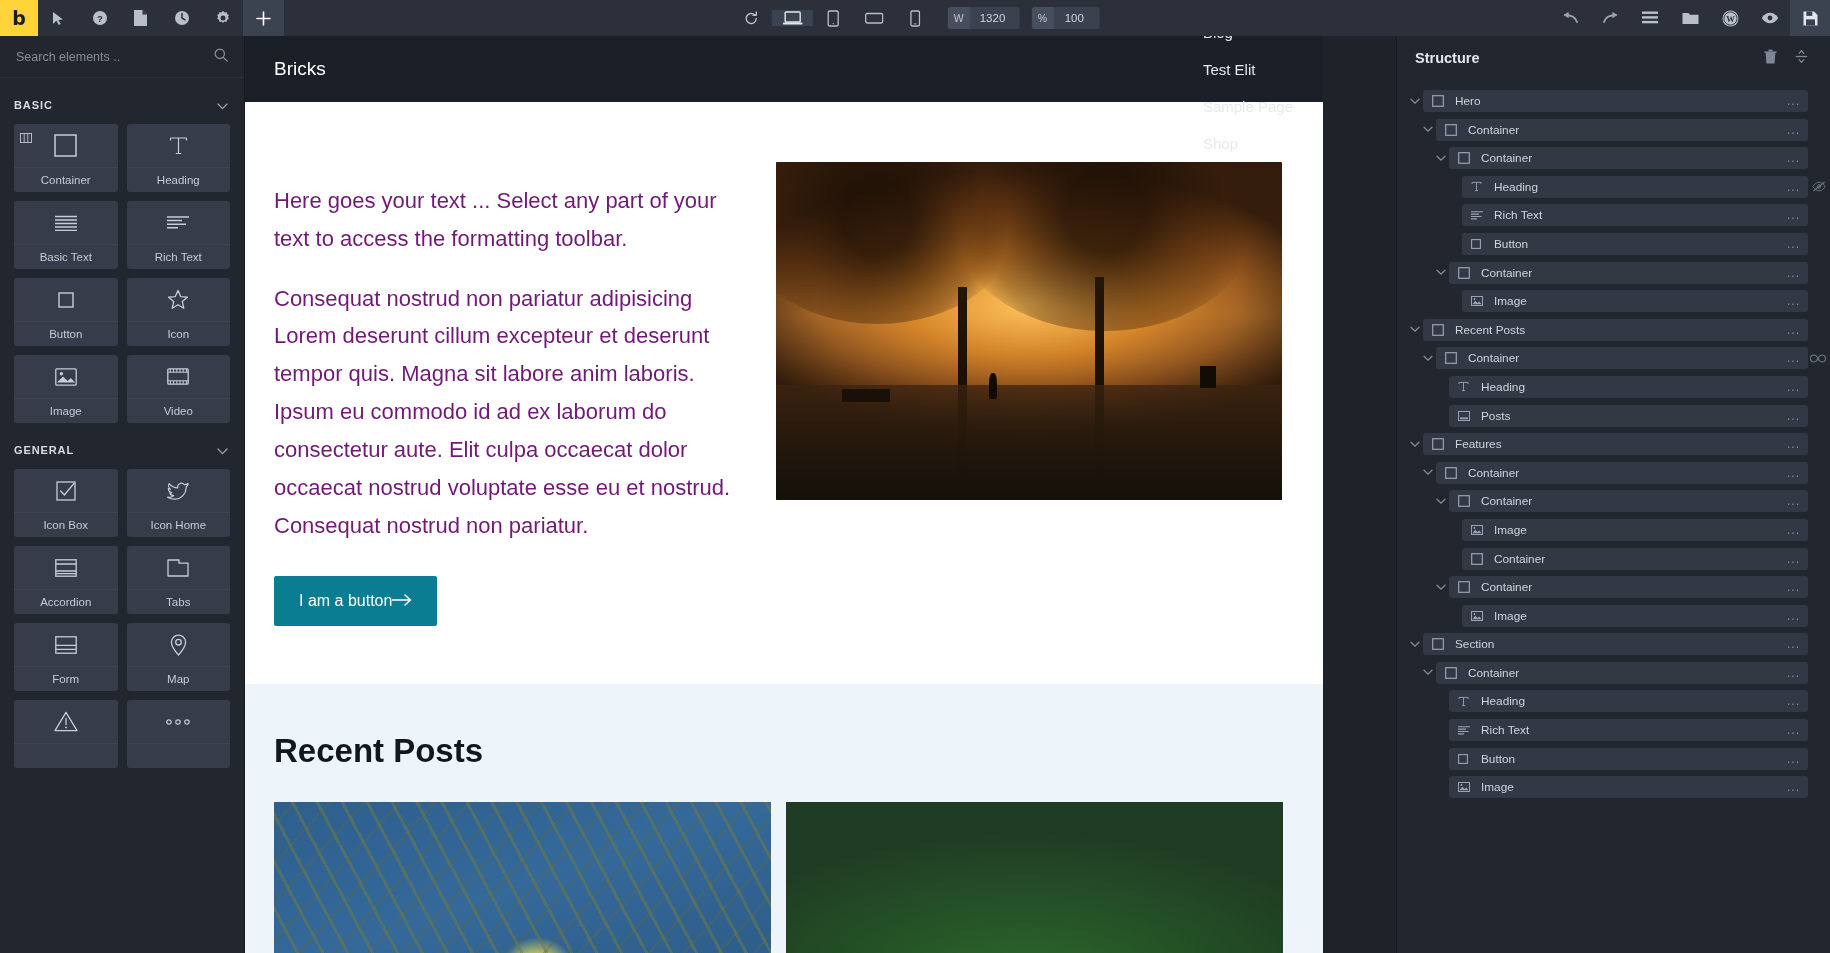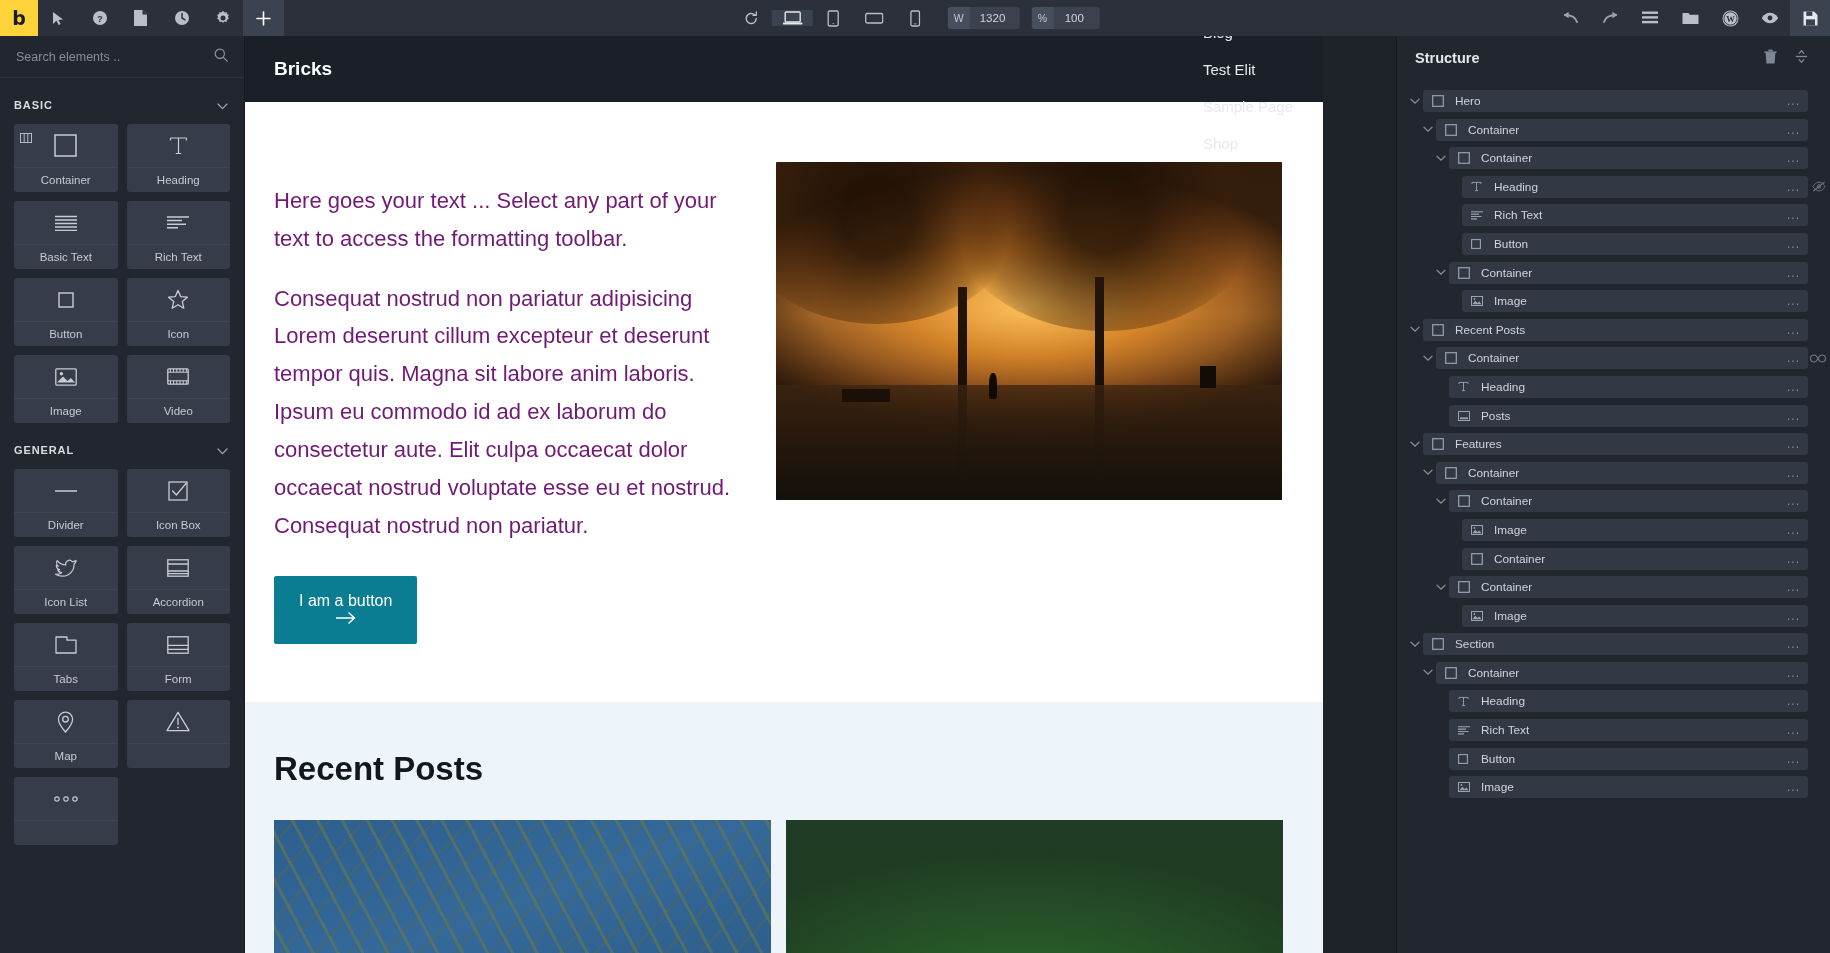--- a/index.html
+++ b/index.html
@@ -117,21 +117,21 @@
     position: absolute; top: 36px; left: 245px;
     width: 1078px; height: 917px;
     background: #ffffff;
     overflow: hidden;
   }
   #site-header {
     height: 66px; background: #1b2028;
     display: flex; align-items: center;
     padding: 0 30px 0 29px; justify-content: space-between;
   }
-  #site-logo { color: #ffffff; font-size: 19px; font-weight: bold; }
+  #site-logo { color: #ffffff; font-size: 19px; font-weight: normal; }
   #site-nav { display: flex; gap: 20px; flex-direction: column; }
   #site-nav a {
     color: #e7e9ec; font-size: 15px; text-decoration: none;
     cursor: pointer;
   }
   .hero {
     padding: 60px 41px 0 29px;
     display: flex; gap: 24px;
   }
   .hero-left { width: 500px; padding-top: 20px; }
@@ -139,21 +139,20 @@
     color: #701a75; font-size: 22px; line-height: 1.72;
     margin-bottom: 22px;
   }
   .hero-btn {
     display: inline-flex; align-items: center; 
     background: #0b7d93; color: #ffffff;
     padding: 16px 25px; font-size: 16px;
     border: 0; border-radius: 2px; cursor: pointer;
     margin-top: 10px;
     font-family: "Liberation Sans", sans-serif;
-    flex-direction: column;
   }
   .hero-right { flex: 1; }
   .hero-img {
     width: 506px; height: 338px;
     border-radius: 1px;
     background:
       radial-gradient(ellipse 60% 40% at 50% 42%, rgba(255,196,92,0.95) 0%, rgba(214,130,38,0.8) 40%, rgba(120,62,22,0.6) 70%, rgba(40,22,10,0.9) 100%),
       linear-gradient(to bottom, #8a4c18 0%, #c87a28 30%, #e8a33f 45%, #7a4a1d 68%, #2a1a0c 85%, #150d06 100%);
     position: relative; overflow: hidden;
   }
@@ -492,42 +491,34 @@
     <span class="sec-title">GENERAL</span>
     <span>
       <svg width="11" height="7" viewBox="0 0 11 7">
           <path d="M1 1 L5.5 5.6 L10 1" stroke="#9aa1ad" stroke-width="1.3" fill="none" stroke-linecap="round"></path>
         </svg>
     </span>
   </div>
   <div class="grid">
     <div class="tile">
       <span class="tile-ico">
-        <svg width="22" height="4" viewBox="0 0 22 4">
-            <path d="M0 2 H22" stroke="#c8cdd6" stroke-width="1.6"></path>
-          </svg>
-      </span>
-      <span class="tile-lab">Divider</span>
-    </div>
-    <div class="tile">
-      <span class="tile-ico">
         <svg width="20" height="20" viewBox="0 0 20 20">
             <rect x="1" y="1" width="18" height="18" fill="none" stroke="#c8cdd6" stroke-width="1.3"></rect>
             <path d="M4.6 10 L8.4 14 L18 2.4" stroke="#c8cdd6" stroke-width="1.4" fill="none" stroke-linecap="round"></path>
           </svg>
       </span>
       <span class="tile-lab">Icon Box</span>
     </div>
     <div class="tile">
       <span class="tile-ico">
         <svg width="22" height="19" viewBox="0 0 22 19">
             <path d="M21 2.4 C19.6 3.3 18.4 3.6 17.2 3.6 C16 2.2 14 1.9 12.4 2.9 C11 3.8 10.4 5.5 10.8 7 C7.4 6.8 4.3 5.2 2.2 2.6 C1.1 4.5 1.7 7 3.4 8.2 C2.6 8.2 1.9 8 1.3 7.6 C1.3 9.6 2.7 11.3 4.6 11.7 C4 11.9 3.3 11.9 2.7 11.8 C3.3 13.5 4.8 14.6 6.6 14.7 C4.8 16 2.5 16.6 0.6 16.2 C2.6 17.5 5 18.2 7.4 18.2 C15 18.2 19.2 11.9 19.2 6.4 L19.2 5.8 C20 5.2 20.7 4.4 21 3.5 Z" fill="none" stroke="#c8cdd6" stroke-width="1.2" stroke-linejoin="round"></path>
           </svg>
       </span>
-      <span class="tile-lab">Icon List</span>
+      <span class="tile-lab">Icon Home</span>
     </div>
     <div class="tile">
       <span class="tile-ico">
         <svg width="22" height="18" viewBox="0 0 22 18">
             <rect x="0.8" y="0.8" width="20.4" height="16.4" fill="none" stroke="#c8cdd6" stroke-width="1.3"></rect>
             <path d="M0.8 5 H21.2 M0.8 12 H21.2 M0.8 14.6 H21.2" stroke="#c8cdd6" stroke-width="1.3"></path>
           </svg>
       </span>
       <span class="tile-lab">Accordion</span>
     </div>

